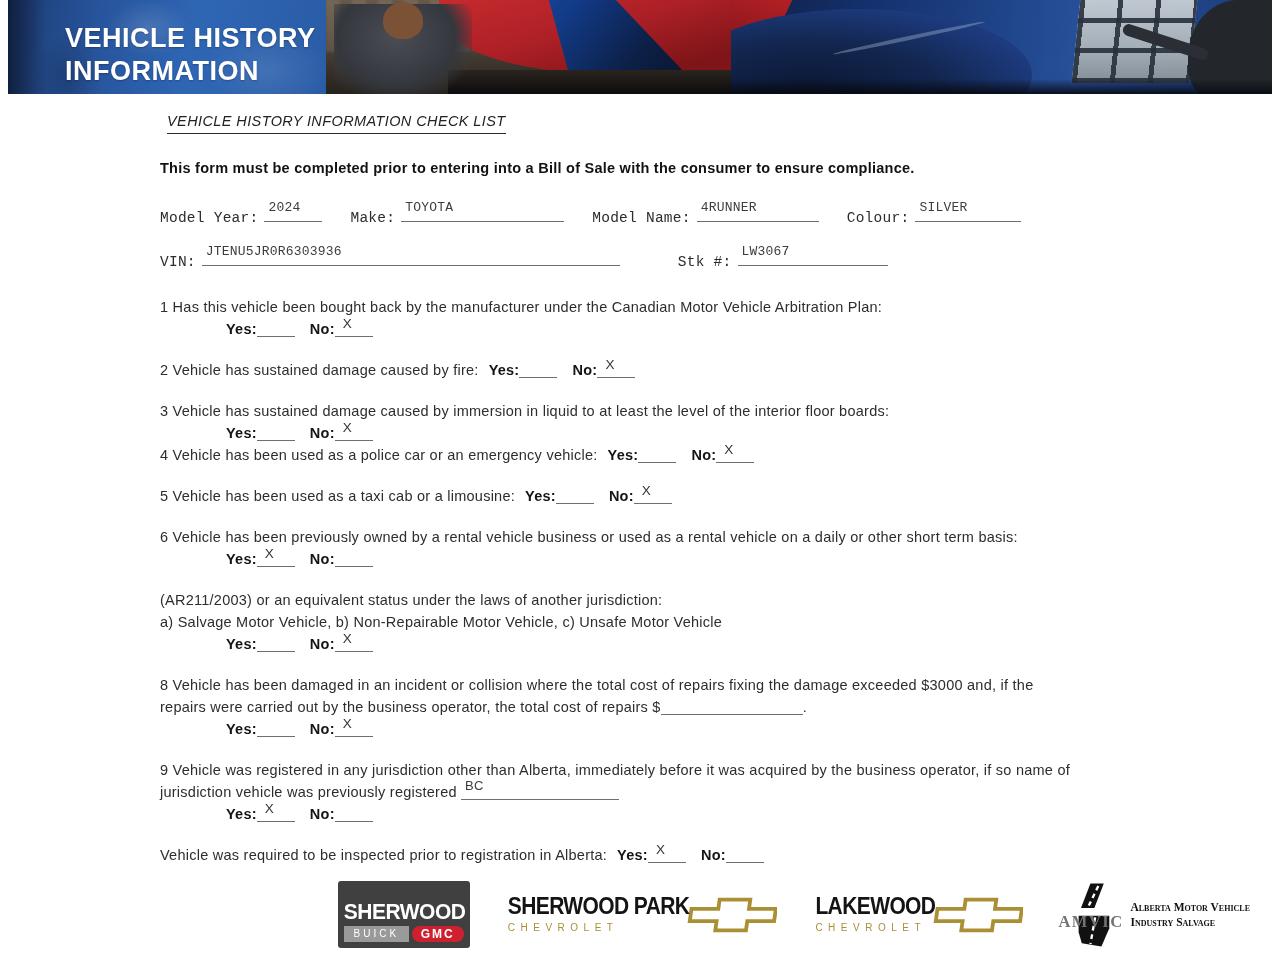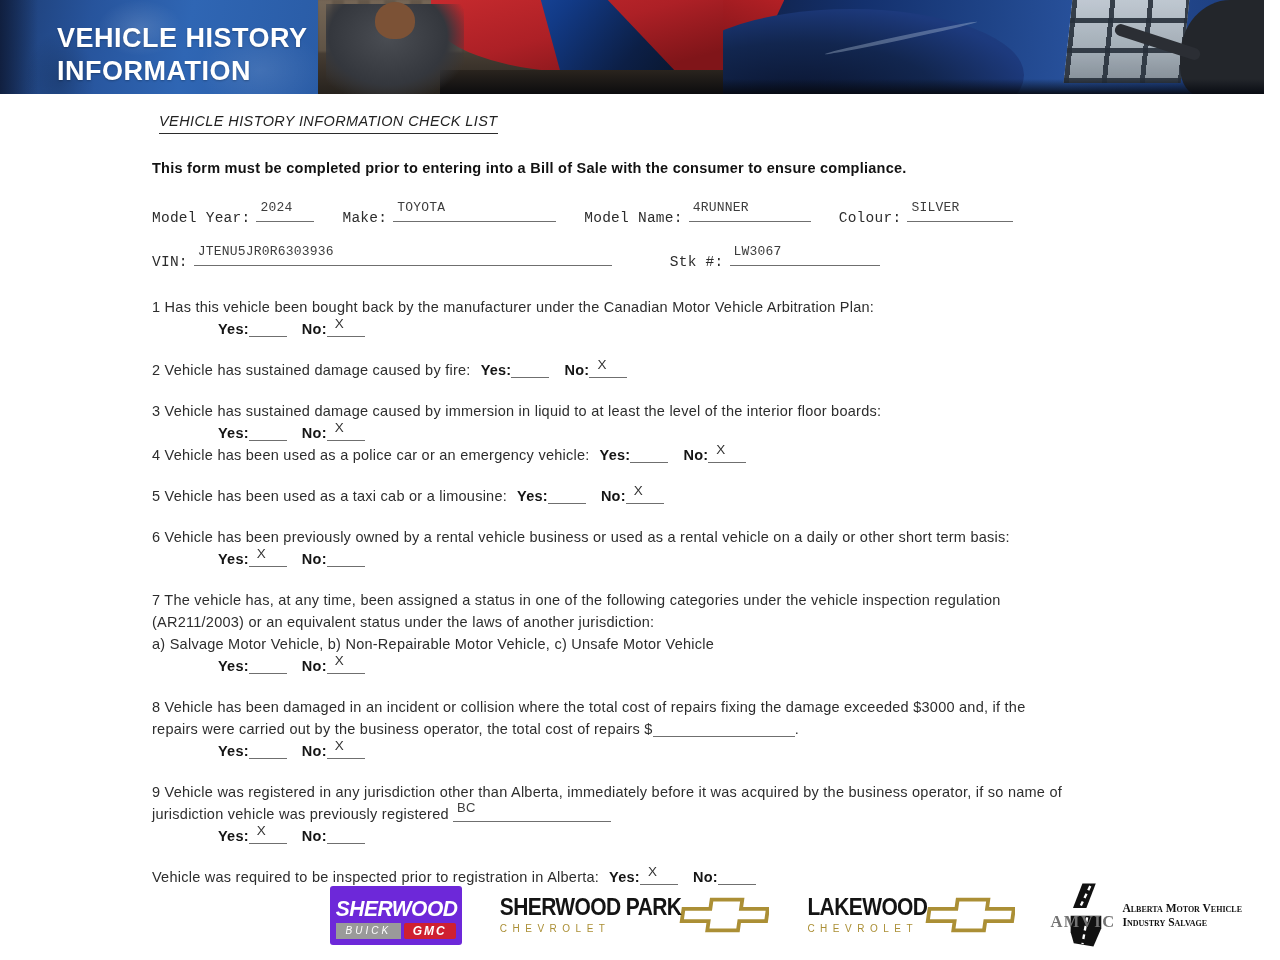--- a/index.html
+++ b/index.html
@@ -1,19 +1,19 @@
 <!DOCTYPE html>
 <html style="--gold: #ab8f35; --gmc-red: #cf2030; --buick-gray: #9a9a9a;"><head>
 <meta charset="utf-8">
 <style>
   * { margin:0; padding:0; box-sizing:border-box; }
   html,body { background:#fff; }
   .page {
     position:relative; width:1264px; height:960px; overflow:hidden;
-    background:#fff; font-family:"Liberation Sans", sans-serif; color:#2d2d2d;
+    background:#fff; font-family:"Liberation Sans", sans-serif; color:#2d2d2d;margin-left:8px;
   }
 
   
   .banner { position:absolute; top:0; left:0; width:1280px; height:94px; display:flex; overflow:hidden; }
   .banner-left {
     position:relative; width:318px; height:100%;
     background:linear-gradient(100deg,#1d3c72 0%,#27549c 28%,#2f66b4 58%,#2a5ca6 100%);
   }
   .banner-left::before {
     content:""; position:absolute; left:0; top:0; width:38px; height:100%;
@@ -90,28 +90,28 @@
   .answer-line { margin-left:66px; white-space:nowrap; }
   .yn { font-weight:bold; color:#151515; }
   .yn.no { margin-left:15px; }
   .ab { width:38px; }
   .ans-inline { margin-left:10px; }
 
   
   .logos { position:absolute; right:22px; bottom:12px; display:flex; align-items:center; gap:38px; }
   .logo { display:flex; align-items:center; }
 
-  .sherwood-gmc { display:block; background:#6d28d9; border-radius:3px; width:132px; padding:10px 6px 6px;font-style:italic; }
+  .sherwood-gmc { display:block; background:#404040; border-radius:3px; width:132px; padding:18px 6px 6px; }
   .sg-name { color:#fff; font-weight:bold; font-size:21px; letter-spacing:-.5px; text-align:center;
     transform:scaleY(1.08); white-space:nowrap; }
   .sg-row { display:flex; gap:3px; margin-top:3px; }
   .sg-buick { flex:1.25; background:var(--buick-gray,#9a9a9a); color:#fff; font-size:10px; letter-spacing:3px;
     text-align:center; padding:2px 0 1px; }
   .sg-gmc { flex:1; background:var(--gmc-red,#cf2030); color:#fff; font-weight:bold; font-size:12px; letter-spacing:2px;
-    text-align:center; padding:1px 0; border-radius:2px; }
+    text-align:center; padding:1px 0; border-radius:8px; }
 
   .chev-name { font-weight:bold; font-size:21px; letter-spacing:-.6px; color:#141414; white-space:nowrap;
     transform:scaleY(1.12); transform-origin:left bottom; }
   .chev-sub { color:var(--gold,#ab8f35); font-size:10px; letter-spacing:5.5px; margin-top:2px; white-space:nowrap; }
   .bowtie { width:92px; height:42px; margin-left:-4px; flex:none; }
 
   .amvic-mark { position:relative; width:62px; height:66px; flex:none; }
   .amvic-svg { width:62px; height:66px; }
   .amvic-acronym { position:absolute; left:-3px; top:30px; font-family:"Liberation Serif", serif; font-weight:bold;
     font-size:16.5px; letter-spacing:1.5px; color:#737373; }
@@ -204,21 +204,20 @@
           <div class="q-line"><span>4 Vehicle has been used as a police car or an emergency vehicle:</span><span class="ans-inline"><span class="yn">Yes:</span><span class="blank ab" style="width: 38px;"></span><span class="yn no">No:</span><span class="blank ab" style="width: 38px;"><span class="x">X</span></span></span></div>
         </div>
         <div class="q">
           <div class="q-line"><span>5 Vehicle has been used as a taxi cab or a limousine:</span><span class="ans-inline"><span class="yn">Yes:</span><span class="blank ab" style="width: 38px;"></span><span class="yn no">No:</span><span class="blank ab" style="width: 38px;"><span class="x">X</span></span></span></div>
         </div>
         <div class="q">
           <div class="q-line"><span>6 Vehicle has been previously owned by a rental vehicle business or used as a rental vehicle on a daily or other short term basis:</span></div>
           <div class="answer-line"><span><span class="yn">Yes:</span><span class="blank ab" style="width: 38px;"><span class="x">X</span></span><span class="yn no">No:</span><span class="blank ab" style="width: 38px;"></span></span></div>
         </div>
         <div class="q">
-          <div class="q-line"><span>7 The vehicle has, at any time, been assigned a status in one of the following categories under the vehicle inspection regulation</span></div>
           <div class="q-line"><span>(AR211/2003) or an equivalent status under the laws of another jurisdiction:</span></div>
           <div class="q-line"><span>a) Salvage Motor Vehicle, b) Non-Repairable Motor Vehicle, c) Unsafe Motor Vehicle</span></div>
           <div class="answer-line"><span><span class="yn">Yes:</span><span class="blank ab" style="width: 38px;"></span><span class="yn no">No:</span><span class="blank ab" style="width: 38px;"><span class="x">X</span></span></span></div>
         </div>
         <div class="q">
           <div class="q-line"><span>8 Vehicle has been damaged in an incident or collision where the total cost of repairs fixing the damage exceeded $3000 and, if the</span></div>
           <div class="q-line"><span>repairs were carried out by the business operator, the total cost of repairs $</span><span class="blank" style="width: 142px;"></span><span>.</span></div>
           <div class="answer-line"><span><span class="yn">Yes:</span><span class="blank ab" style="width: 38px;"></span><span class="yn no">No:</span><span class="blank ab" style="width: 38px;"><span class="x">X</span></span></span></div>
         </div>
         <div class="q">

